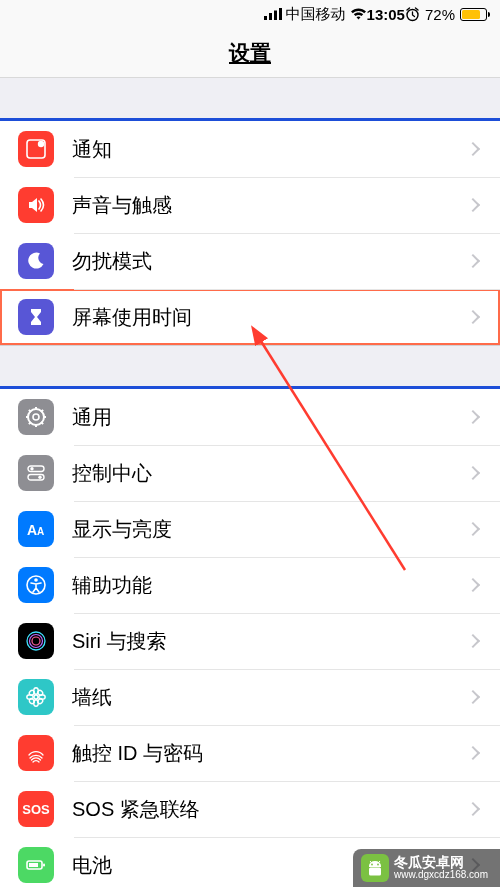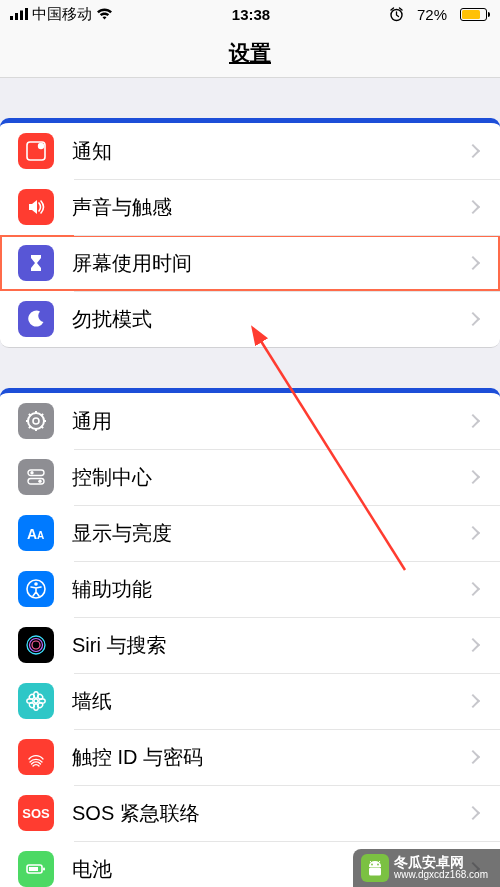--- a/index.html
+++ b/index.html
@@ -1,31 +1,31 @@
 <!DOCTYPE html>
 <html><head>
 <meta charset="utf-8">
 <style>
 * { margin: 0; padding: 0; box-sizing: border-box; }
 html, body { width: 500px; height: 887px; font-family: -apple-system, "PingFang SC", "Helvetica Neue", sans-serif; background: #efeff4; overflow: hidden; position: relative; }
-.status-bar { height: 28px; display: flex; align-items: center; justify-content: space-between; padding: 0 10px; font-size: 15px; font-weight: 500; background: #f9f9f9; }
+.status-bar { height: 28px; display: flex; align-items: center; justify-content: flex-end; padding: 0 10px; font-size: 15px; font-weight: 500; background: #f9f9f9; }
 .status-left { display: flex; align-items: center; gap: 4px; }
-.status-right { display: flex; align-items: center; gap: 13px; }
+.status-right { display: flex; align-items: center; gap: 5px; }
 .signal-icon svg, .wifi-icon svg, .alarm-icon svg { display: block; }
 .battery { display: inline-flex; align-items: center; }
 .battery-body { width: 27px; height: 13px; border: 1px solid #000; border-radius: 3px; position: relative; display: inline-block; }
 .battery-fill { position: absolute; left: 1px; top: 1px; bottom: 1px; width: 72%; background: #ffc107; border-radius: 1.5px; }
 .battery-cap { width: 2px; height: 5px; background: #000; border-radius: 0 2px 2px 0; margin-left: 1px; }
 .nav-bar { height: 50px; display: flex; align-items: center; justify-content: center; background: #f9f9f9; border-bottom: 1px solid #d9d9d9; text-decoration: underline; }
 .nav-title { font-size: 21px; font-weight: 600; }
 .spacer { height: 40px; }
 .group { background: #fff; }
 .row { display: flex; align-items: center; height: 56px; padding-left: 18px; position: relative; }
 .row + .row::before { content: ""; position: absolute; top: 0; left: 74px; right: 0; height: 1px; background: #e5e5e5; }
-.group-border-top { border-top: 5px solid #1d4ed8; border-radius: 9px; }
+.group-border-top { border-top: 3px solid #1d4ed8; }
 .group-border-bottom { border-bottom: 1px solid #d1d1d4; }
 .app-icon { width: 36px; height: 36px; border-radius: 8px; display: flex; align-items: center; justify-content: center; flex-shrink: 0; margin-right: 18px; }
 .app-icon svg { display: block; }
 .row-label { font-size: 20px; flex: 1; color: #000; }
 .chevron { width: 10px; height: 10px; border-top: 2px solid #c7c7cc; border-right: 2px solid #c7c7cc; transform: rotate(45deg); margin-right: 22px; }
 .highlighted { outline: 2px solid #ff6b4a; outline-offset: -2px; }
 .arrow-annotation { position: absolute; left: 245px; top: 320px; pointer-events: none; }
 .watermark { position: absolute; right: 0; bottom: 0; display: flex; align-items: center; background: rgba(0,0,0,.55); padding: 5px 12px 5px 8px; gap: 5px; border-top-left-radius: 8px; }
 .wm-logo { width: 28px; height: 28px; background: #7bc142; border-radius: 6px; display: flex; align-items: center; justify-content: center; }
 .wm-text { display: flex; flex-direction: column; color: #fff; line-height: 1.05; }
@@ -58,21 +58,21 @@
           <rect x="15" y="0" width="3" height="12" fill="#000"></rect>
         </svg>
     </span>
     <span>中国移动</span>
     <span class="wifi-icon">
       <svg width="17" height="12" viewBox="0 0 17 12">
           <path d="M8.5 11.5 L6.5 9.2 C7.6 8.2 9.4 8.2 10.5 9.2 Z M3.8 6.3 C6.4 3.9 10.6 3.9 13.2 6.3 L11.5 8 C9.8 6.5 7.2 6.5 5.5 8 Z M1 3.4 C5.1 -0.5 11.9 -0.5 16 3.4 L14.2 5.2 C11 2.2 6 2.2 2.8 5.2 Z" fill="#000"></path>
         </svg>
     </span>
   </div>
-  <div style="font-weight:600">13:38</div>
+  <div style="font-weight:600">13:05</div>
   <div class="status-right">
     <span class="alarm-icon">
       <svg width="15" height="15" viewBox="0 0 15 15">
           <circle cx="7.5" cy="8" r="5.5" fill="none" stroke="#000" stroke-width="1.4"></circle>
           <path d="M7.5 5 V8 L9.5 9.5" stroke="#000" stroke-width="1.3" fill="none" stroke-linecap="round"></path>
           <path d="M2 3 L4.5 1 M13 3 L10.5 1" stroke="#000" stroke-width="1.4" stroke-linecap="round"></path>
         </svg>
     </span>
     <span>72%</span>
     <span class="battery">
@@ -107,37 +107,37 @@
     <div class="app-icon icon-sound">
       <svg width="22" height="22" viewBox="0 0 22 22">
           <path d="M4 8 H7 L12 4 V18 L7 14 H4 Z" fill="#fff"></path>
           <path d="M14 7 Q17 11 14 15 M16 5 Q21 11 16 17" stroke="#fff" stroke-width="1.6" fill="none" stroke-linecap="round"></path>
         </svg>
     </div>
     <div class="row-label">声音与触感</div>
     <div class="chevron"></div>
   </div>
 
+  <div class="row">
+    <div class="app-icon icon-dnd">
+      <svg width="22" height="22" viewBox="0 0 22 22">
+          <path d="M15 3.5 A8 8 0 1 0 18.5 14 A6.3 6.3 0 0 1 15 3.5 Z" fill="#fff"></path>
+        </svg>
+    </div>
+    <div class="row-label">勿扰模式</div>
+    <div class="chevron"></div>
+  </div>
+
   <div class="row highlighted">
     <div class="app-icon icon-screentime">
       <svg width="22" height="22" viewBox="0 0 22 22">
           <path d="M6 3 H16 V6 L12 11 L16 16 V19 H6 V16 L10 11 L6 6 Z" fill="#fff"></path>
         </svg>
     </div>
     <div class="row-label">屏幕使用时间</div>
-    <div class="chevron"></div>
-  </div>
-
-  <div class="row">
-    <div class="app-icon icon-dnd">
-      <svg width="22" height="22" viewBox="0 0 22 22">
-          <path d="M15 3.5 A8 8 0 1 0 18.5 14 A6.3 6.3 0 0 1 15 3.5 Z" fill="#fff"></path>
-        </svg>
-    </div>
-    <div class="row-label">勿扰模式</div>
     <div class="chevron"></div>
   </div>
 
 </div>
 
 <div class="spacer"></div>
 
 <div class="group group-border-top">
 
   <div class="row">

